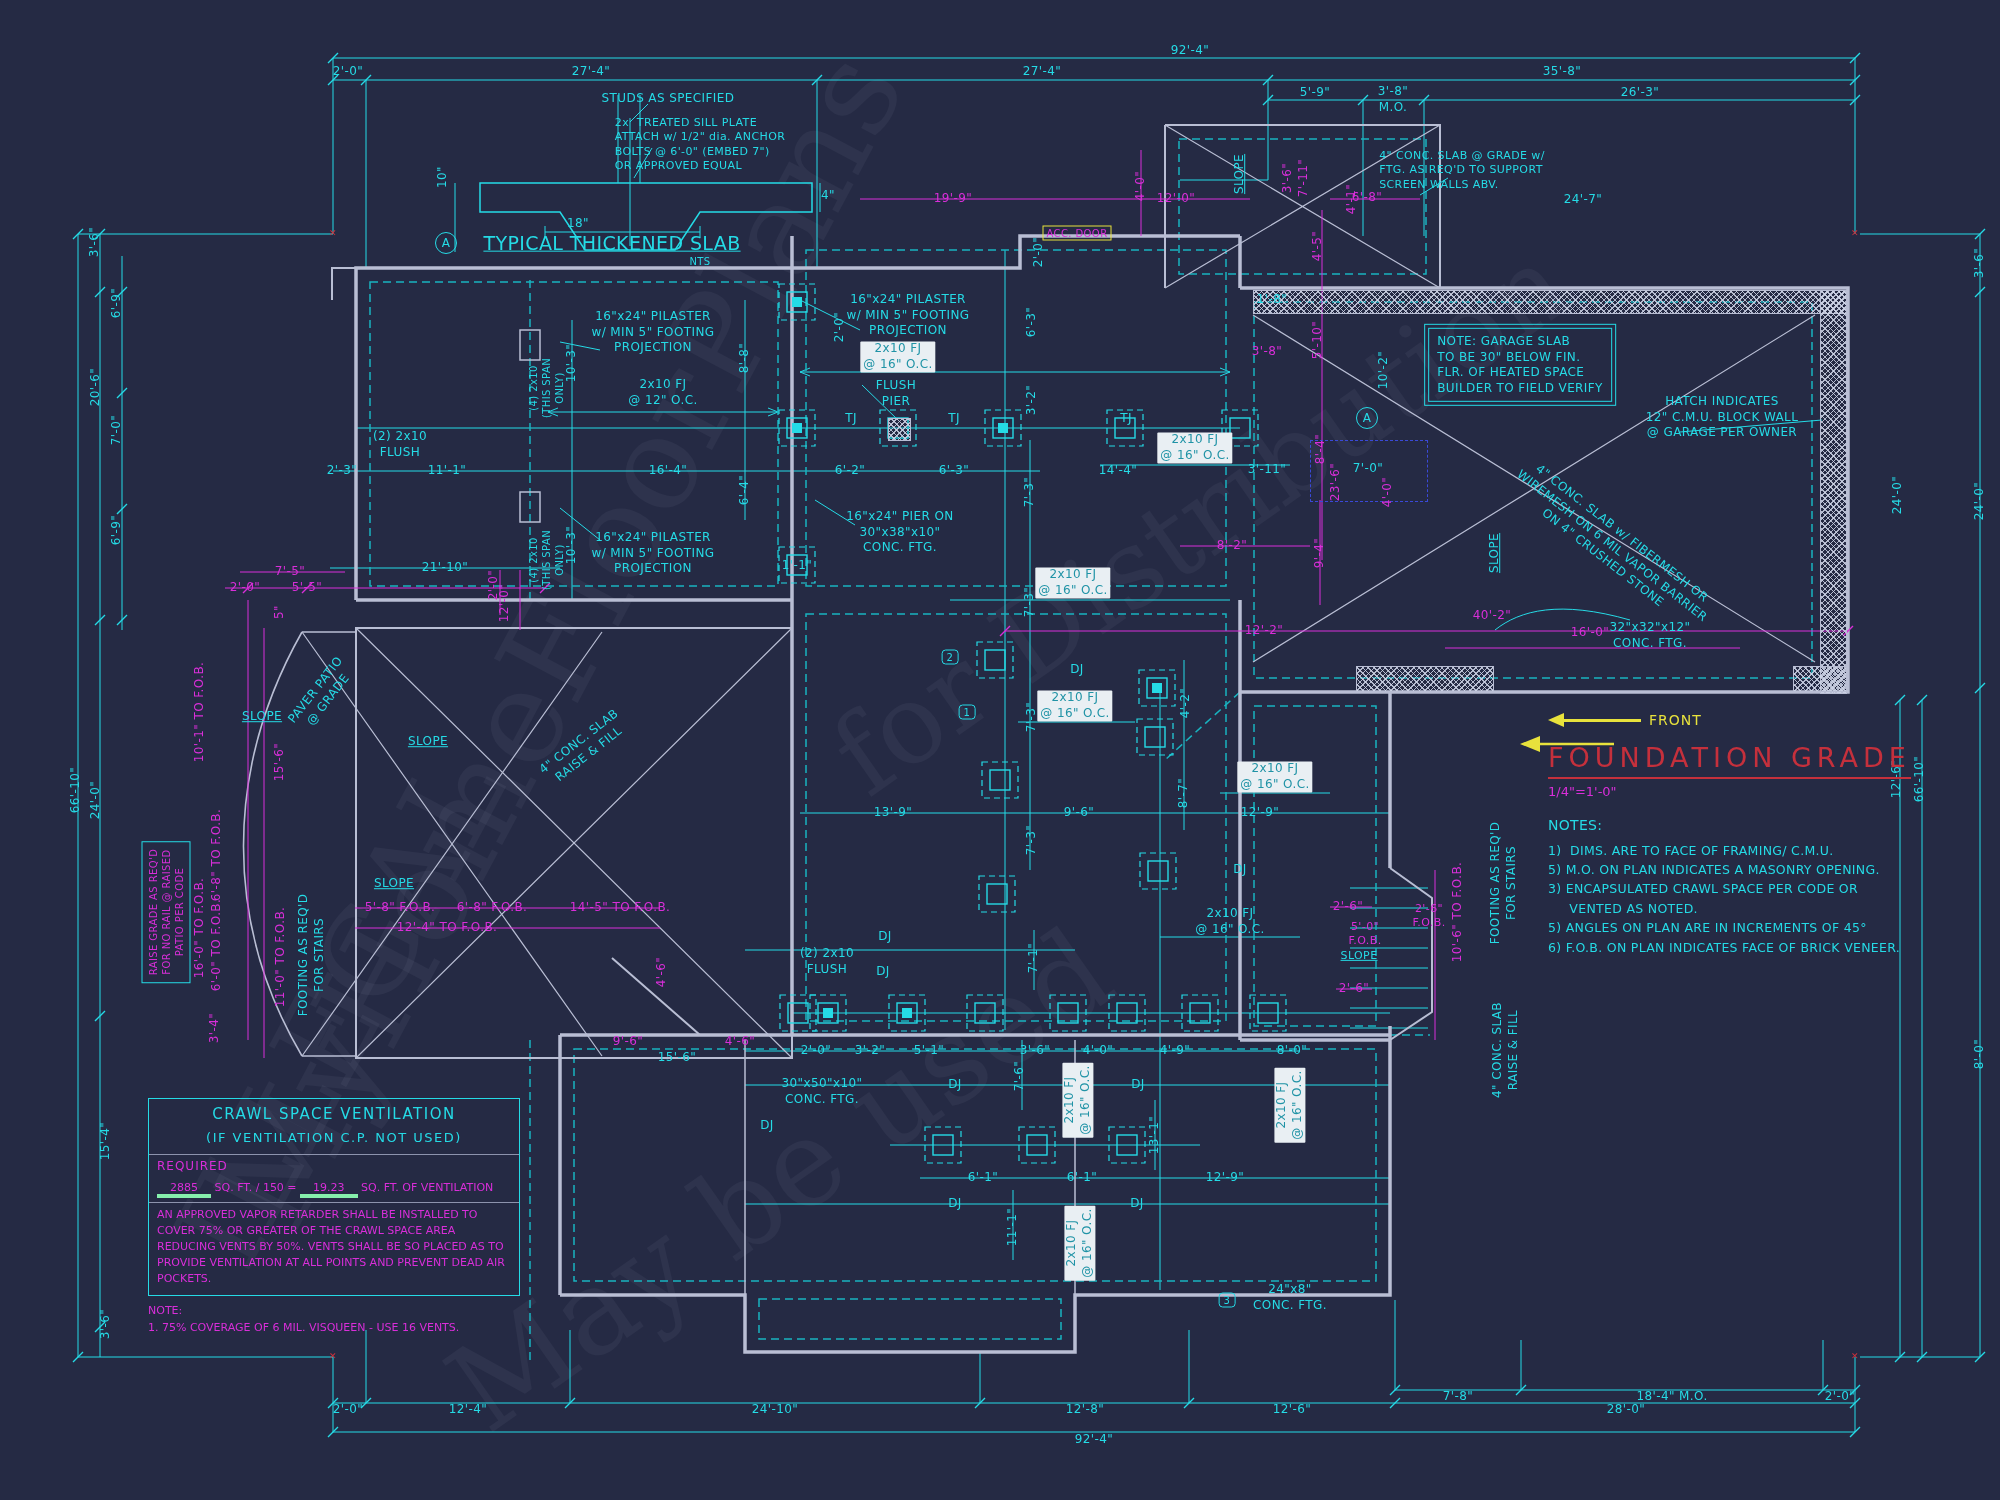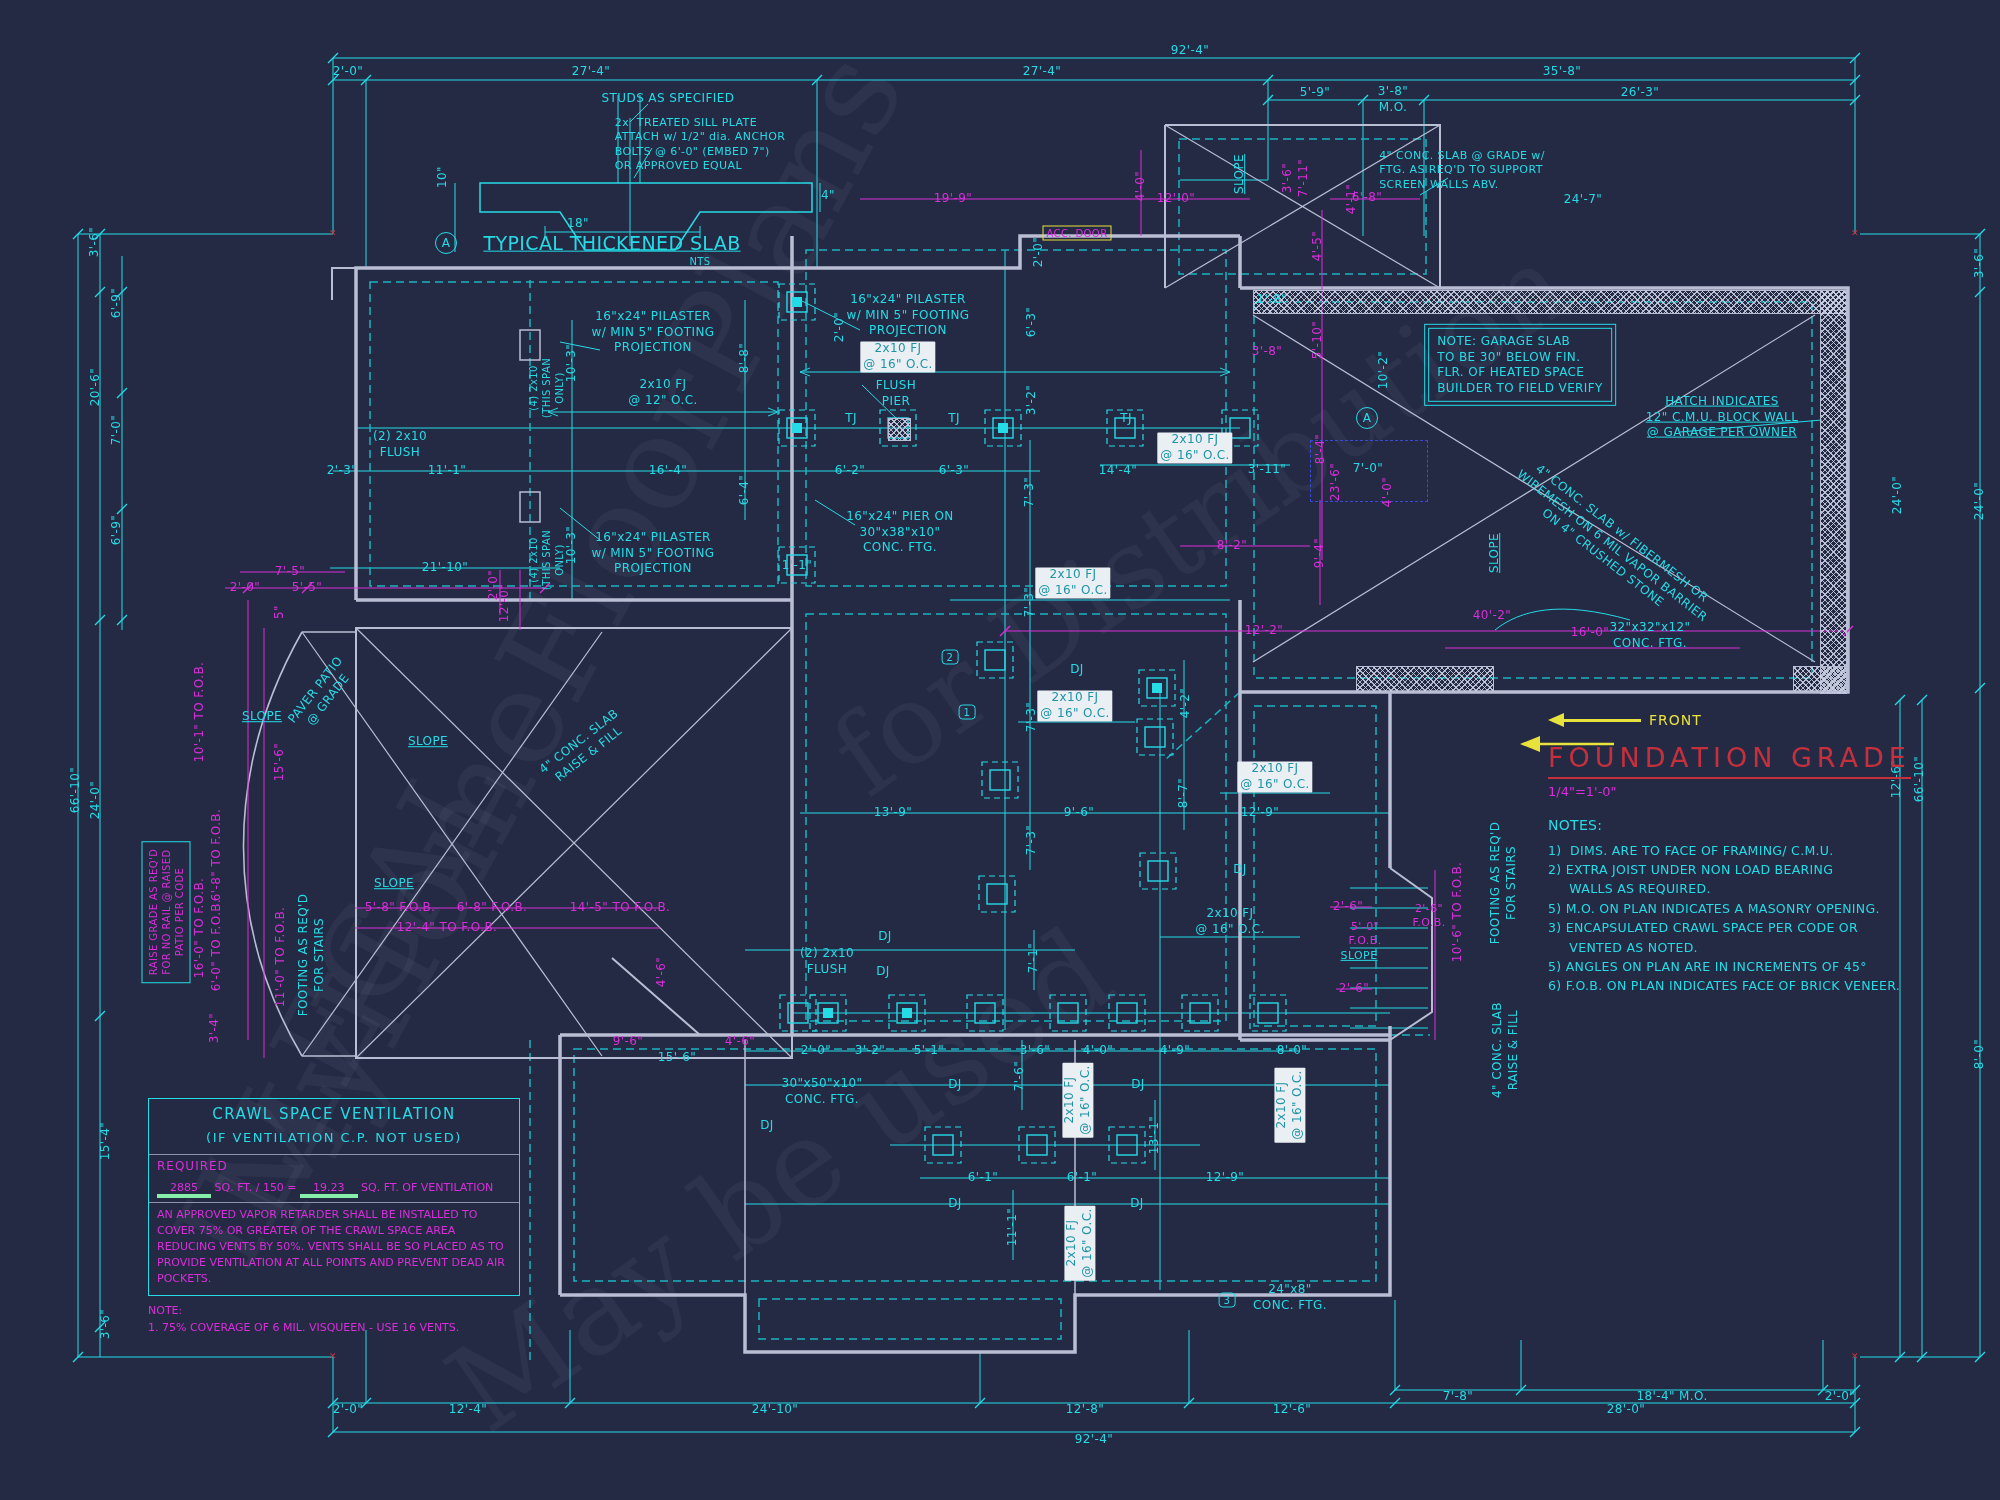--- a/index.html
+++ b/index.html
@@ -244,21 +244,21 @@
       <span class="anno c-mg" style="left: 1321px; top: 449px; transform: translate(-50%, -50%) rotate(-90deg);">8'-4"</span>
       <span class="anno c-mg" style="left: 1336px; top: 482px; transform: translate(-50%, -50%) rotate(-90deg);">23'-6"</span>
       <span class="anno c-cy" style="left: 1368px; top: 469px; transform: translate(-50%, -50%) rotate(0deg);">7'-0"</span>
       <span class="anno c-mg" style="left: 1388px; top: 492px; transform: translate(-50%, -50%) rotate(-90deg);">4'-0"</span>
       <span class="anno c-cy" style="left: 1267px; top: 470px; transform: translate(-50%, -50%) rotate(0deg);">3'-11"</span>
       <span class="anno c-cy" style="left: 1118px; top: 471px; transform: translate(-50%, -50%) rotate(0deg);">14'-4"</span>
       <span class="anno c-cy bx2" style="left: 1520px; top: 365px; font-size: 12px; transform: translate(-50%, -50%) rotate(0deg);">NOTE: GARAGE SLAB
 TO BE 30" BELOW FIN.
 FLR. OF HEATED SPACE
 BUILDER TO FIELD VERIFY</span>
-      <span class="anno c-cy" style="left: 1722px; top: 417px; transform: translate(-50%, -50%) rotate(0deg); text-decoration: underline;">HATCH INDICATES
+      <span class="anno c-cy" style="left: 1722px; top: 417px; transform: translate(-50%, -50%) rotate(0deg);">HATCH INDICATES
 12" C.M.U. BLOCK WALL
 @ GARAGE PER OWNER</span>
       <span class="anno c-cy circ" style="left: 1367px; top: 418px; transform: translate(-50%, -50%) rotate(0deg);">A</span>
       <span class="anno c-cy" style="left: 1612px; top: 546px; transform: translate(-50%, -50%) rotate(38deg);">4" CONC. SLAB w/ FIBERMESH OR
 WIREMESH ON 6 MIL VAPOR BARRIER
 ON 4" CRUSHED STONE</span>
       <span class="anno c-cy u" style="left: 1495px; top: 553px; transform: translate(-50%, -50%) rotate(-90deg);">SLOPE</span>
       <span class="anno c-mg" style="left: 1492px; top: 616px; transform: translate(-50%, -50%) rotate(0deg);">40'-2"</span>
       <span class="anno c-mg" style="left: 1590px; top: 633px; transform: translate(-50%, -50%) rotate(0deg);">16'-0"</span>
       <span class="anno c-cy" style="left: 1650px; top: 636px; transform: translate(-50%, -50%) rotate(0deg);">32"x32"x12"
@@ -444,22 +444,20 @@
     <div id="front-row">
       <div id="front-arrow"></div>
       <div id="front-line"></div>
       <span id="front-label">FRONT</span>
     </div>
     <div id="plan-title">FOUNDATION GRADE</div>
     <div id="plan-scale">1/4"=1'-0"</div>
     <div id="plan-notes">
       <div class="nh">NOTES:</div>
       <div style="white-space:pre">1)  DIMS. ARE TO FACE OF FRAMING/ C.M.U.</div>
-      <div style="white-space:pre">2) EXTRA JOIST UNDER NON LOAD BEARING
-     WALLS AS REQUIRED.</div>
       <div style="white-space:pre">5) M.O. ON PLAN INDICATES A MASONRY OPENING.</div>
       <div style="white-space:pre">3) ENCAPSULATED CRAWL SPACE PER CODE OR
      VENTED AS NOTED.</div>
       <div style="white-space:pre">5) ANGLES ON PLAN ARE IN INCREMENTS OF 45°</div>
       <div style="white-space:pre">6) F.O.B. ON PLAN INDICATES FACE OF BRICK VENEER.</div>
     </div>
   </div>
 
   <div id="vent">
     <div class="tbl">

